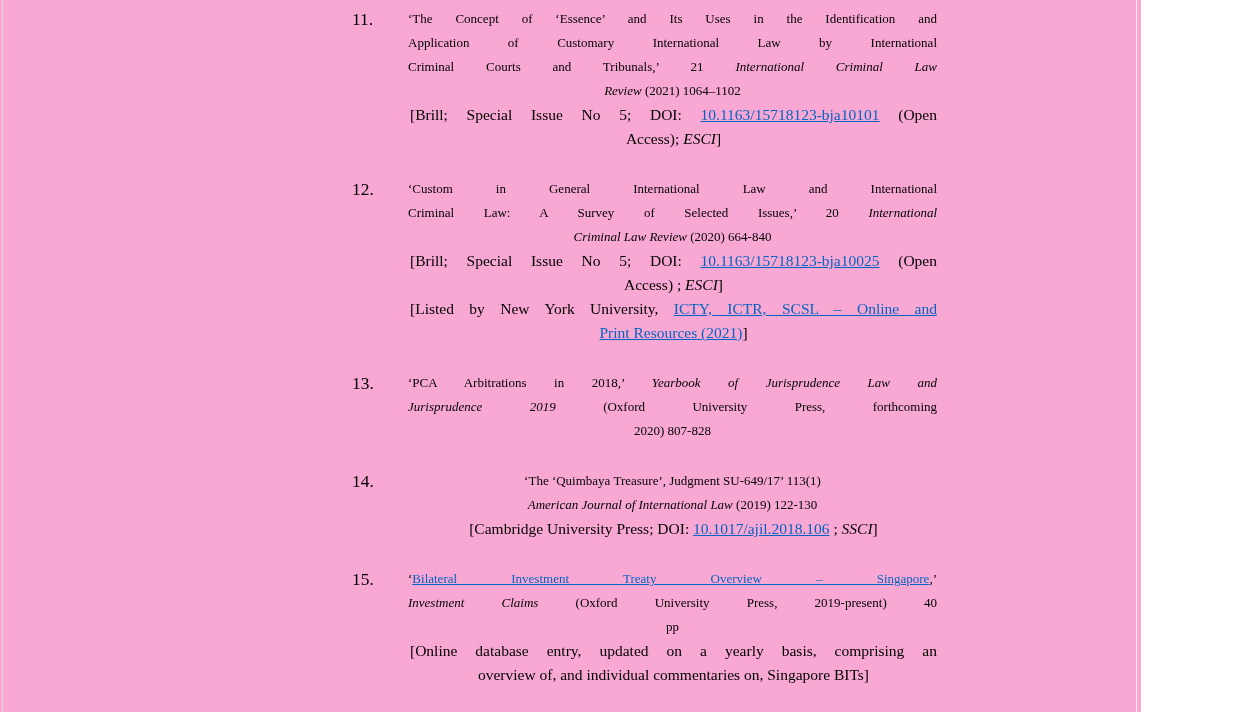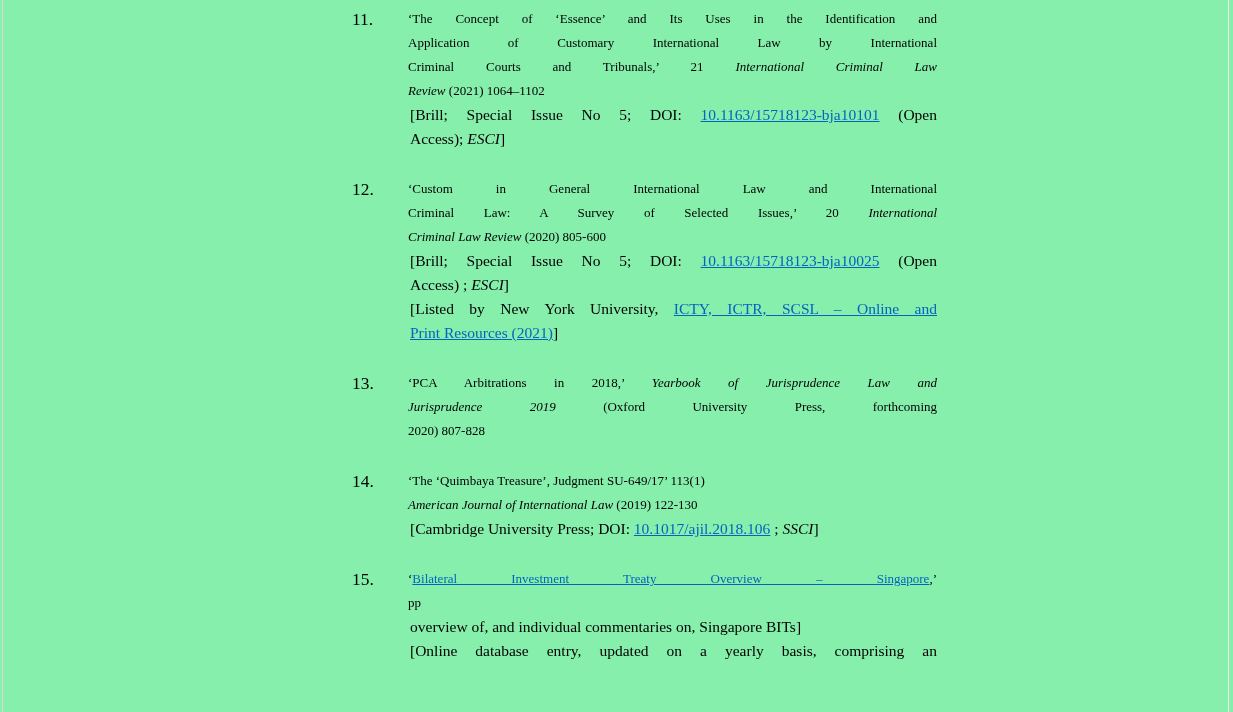--- a/index.html
+++ b/index.html
@@ -2,23 +2,23 @@
 <html style="--link-color: #0563C1;"><head>
 <meta charset="utf-8">
 <style>
   html, body {
     margin: 0;
     padding: 0;
     background: #ffffff;
   }
   #page {
     position: relative;
-    width: 1233px;
+    width: 1141px;
     height: 712px;
-    background: #86efac;
+    background: #f9a8d4;
     overflow: hidden;
     font-family: "Liberation Serif", "DejaVu Serif", serif;
     color: #000000;
   }
   .edge {
     position: absolute;
     top: 0;
     bottom: 0;
     width: 1px;
   }
@@ -47,21 +47,21 @@
   .pub-body {
     font-size: 13px;
     line-height: 24px;
   }
   .pub-note {
     font-size: 15.5px;
     line-height: 24px;
     margin-left: 2px;
   }
   .line {
-    text-align: left;
+    text-align: center;
     hyphens: none;
   }
   .line.j {
     text-align: justify;
     text-align-last: justify;
   }
   .it { font-style: italic; }
   a.lnk {
     color: var(--link-color, #0563C1);
     text-decoration: underline;
@@ -86,21 +86,21 @@
         <div class="pub-note">
           <div class="line j"><span>[Brill; Special Issue No 5; DOI: </span><a class="lnk" href="#">10.1163/15718123-bja10101</a><span> (Open</span></div>
           <div class="line"><span>Access); </span><span class="it">ESCI</span><span>]</span></div>
         </div>
       </div>
       <div class="pub-item">
         <div class="pub-num">12.</div>
         <div class="pub-body">
           <div class="line j"><span>‘Custom in General International Law and International</span></div>
           <div class="line j"><span>Criminal Law: A Survey of Selected Issues,’ 20 </span><span class="it">International</span></div>
-          <div class="line"><span class="it">Criminal Law Review</span><span> (2020) 805-600</span></div>
+          <div class="line"><span class="it">Criminal Law Review</span><span> (2020) 664-840</span></div>
         </div>
         <div class="pub-note">
           <div class="line j"><span>[Brill; Special Issue No 5; DOI: </span><a class="lnk" href="#">10.1163/15718123-bja10025</a><span> (Open</span></div>
           <div class="line"><span>Access) ; </span><span class="it">ESCI</span><span>]</span></div>
         </div>
         <div class="pub-note">
           <div class="line j"><span>[Listed by New York University, </span><a class="lnk" href="#">ICTY, ICTR, SCSL – Online and</a></div>
           <div class="line"><a class="lnk" href="#">Print Resources (2021)</a><span>]</span></div>
         </div>
       </div>
@@ -119,21 +119,22 @@
           <div class="line"><span class="it">American Journal of International Law</span><span> (2019) 122-130</span></div>
         </div>
         <div class="pub-note">
           <div class="line"><span>[Cambridge University Press; DOI: </span><a class="lnk" href="#">10.1017/ajil.2018.106</a><span> ; </span><span class="it">SSCI</span><span>]</span></div>
         </div>
       </div>
       <div class="pub-item">
         <div class="pub-num">15.</div>
         <div class="pub-body">
           <div class="line j"><span>‘</span><a class="lnk" href="#">Bilateral Investment Treaty Overview – Singapore</a><span>,’</span></div>
+          <div class="line j"><span class="it">Investment Claims</span><span> (Oxford University Press, 2019-present) 40</span></div>
           <div class="line"><span>pp</span></div>
         </div>
         <div class="pub-note">
+          <div class="line j"><span>[Online database entry, updated on a yearly basis, comprising an</span></div>
           <div class="line"><span>overview of, and individual commentaries on, Singapore BITs]</span></div>
-          <div class="line j"><span>[Online database entry, updated on a yearly basis, comprising an</span></div>
         </div>
       </div>
     </div>
 </div>
 
 </body></html>

